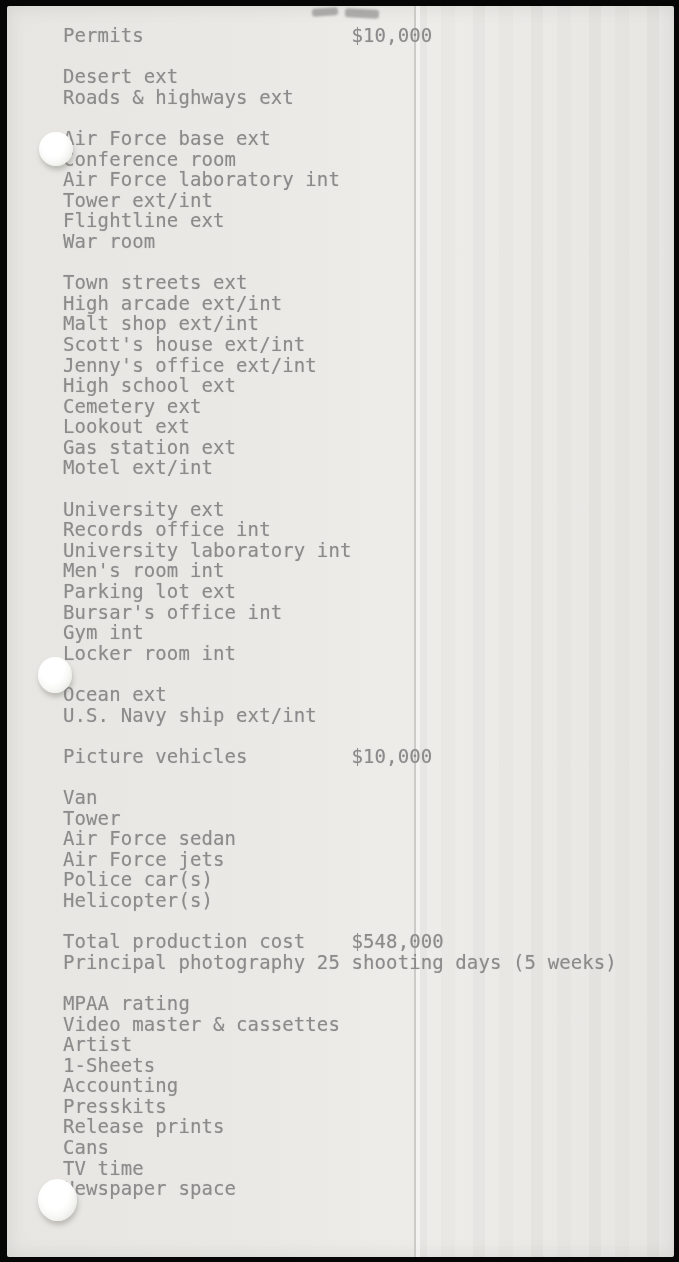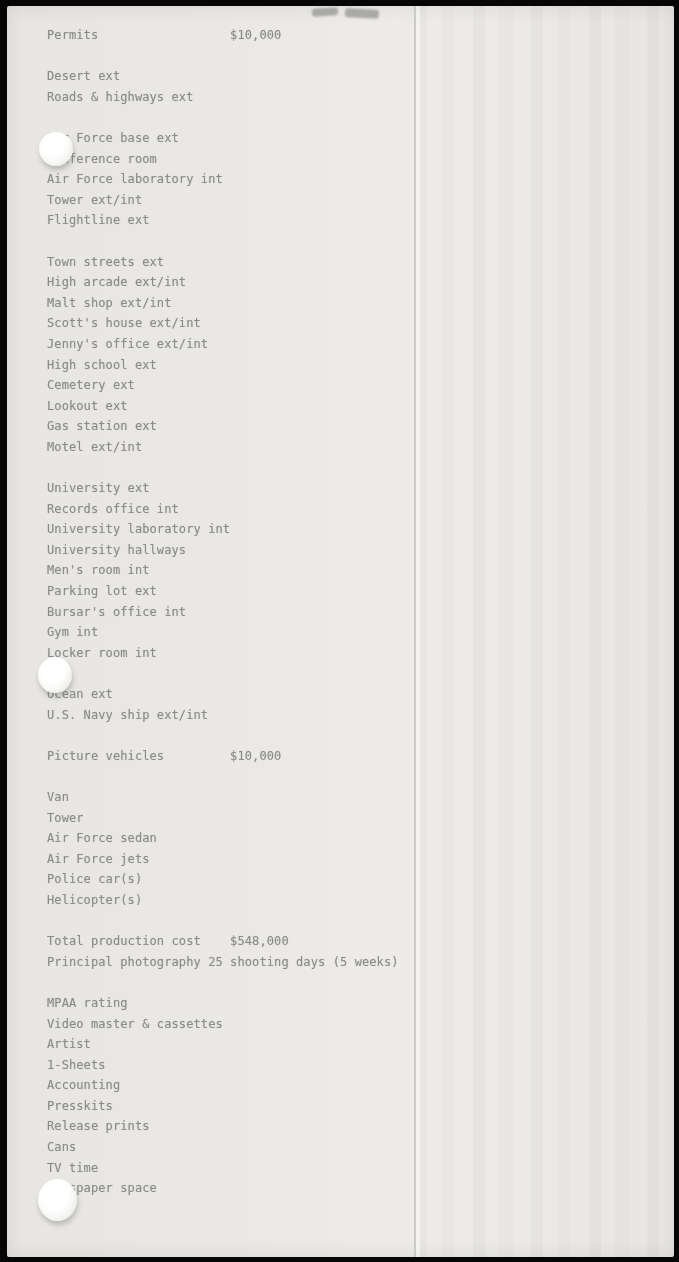--- a/index.html
+++ b/index.html
@@ -52,24 +52,24 @@
   .fold-highlight {
     position: absolute;
     top: 0;
     bottom: 0;
     left: 409px;
     width: 4px;
     background: rgba(255,255,255,0.5);
   }
   .doc {
     position: absolute;
-    left: 40px;
+    left: 56px;
     top: 19px;
     color: #8b8b8b;
-    font-size: 12px;
+    font-size: 19px;
     letter-spacing: 0.1px;
     line-height: 20.603px;
     text-shadow: 0 0 1px rgba(160,160,158,0.55);
   }
   .line {
     height: 20.603px;
     white-space: pre;
   }
   .smudge {
     position: absolute;
@@ -105,36 +105,36 @@
   <div class="line">Permits                  $10,000</div>
       <div class="line">&nbsp;</div>
       <div class="line">Desert ext</div>
       <div class="line">Roads &amp; highways ext</div>
       <div class="line">&nbsp;</div>
       <div class="line">Air Force base ext</div>
       <div class="line">Conference room</div>
       <div class="line">Air Force laboratory int</div>
       <div class="line">Tower ext/int</div>
       <div class="line">Flightline ext</div>
+      <div class="line">War room</div>
       <div class="line">&nbsp;</div>
       <div class="line">Town streets ext</div>
       <div class="line">High arcade ext/int</div>
       <div class="line">Malt shop ext/int</div>
       <div class="line">Scott's house ext/int</div>
       <div class="line">Jenny's office ext/int</div>
       <div class="line">High school ext</div>
       <div class="line">Cemetery ext</div>
       <div class="line">Lookout ext</div>
       <div class="line">Gas station ext</div>
       <div class="line">Motel ext/int</div>
       <div class="line">&nbsp;</div>
       <div class="line">University ext</div>
       <div class="line">Records office int</div>
       <div class="line">University laboratory int</div>
-      <div class="line">University hallways</div>
       <div class="line">Men's room int</div>
       <div class="line">Parking lot ext</div>
       <div class="line">Bursar's office int</div>
       <div class="line">Gym int</div>
       <div class="line">Locker room int</div>
       <div class="line">&nbsp;</div>
       <div class="line">Ocean ext</div>
       <div class="line">U.S. Navy ship ext/int</div>
       <div class="line">&nbsp;</div>
       <div class="line">Picture vehicles         $10,000</div>

